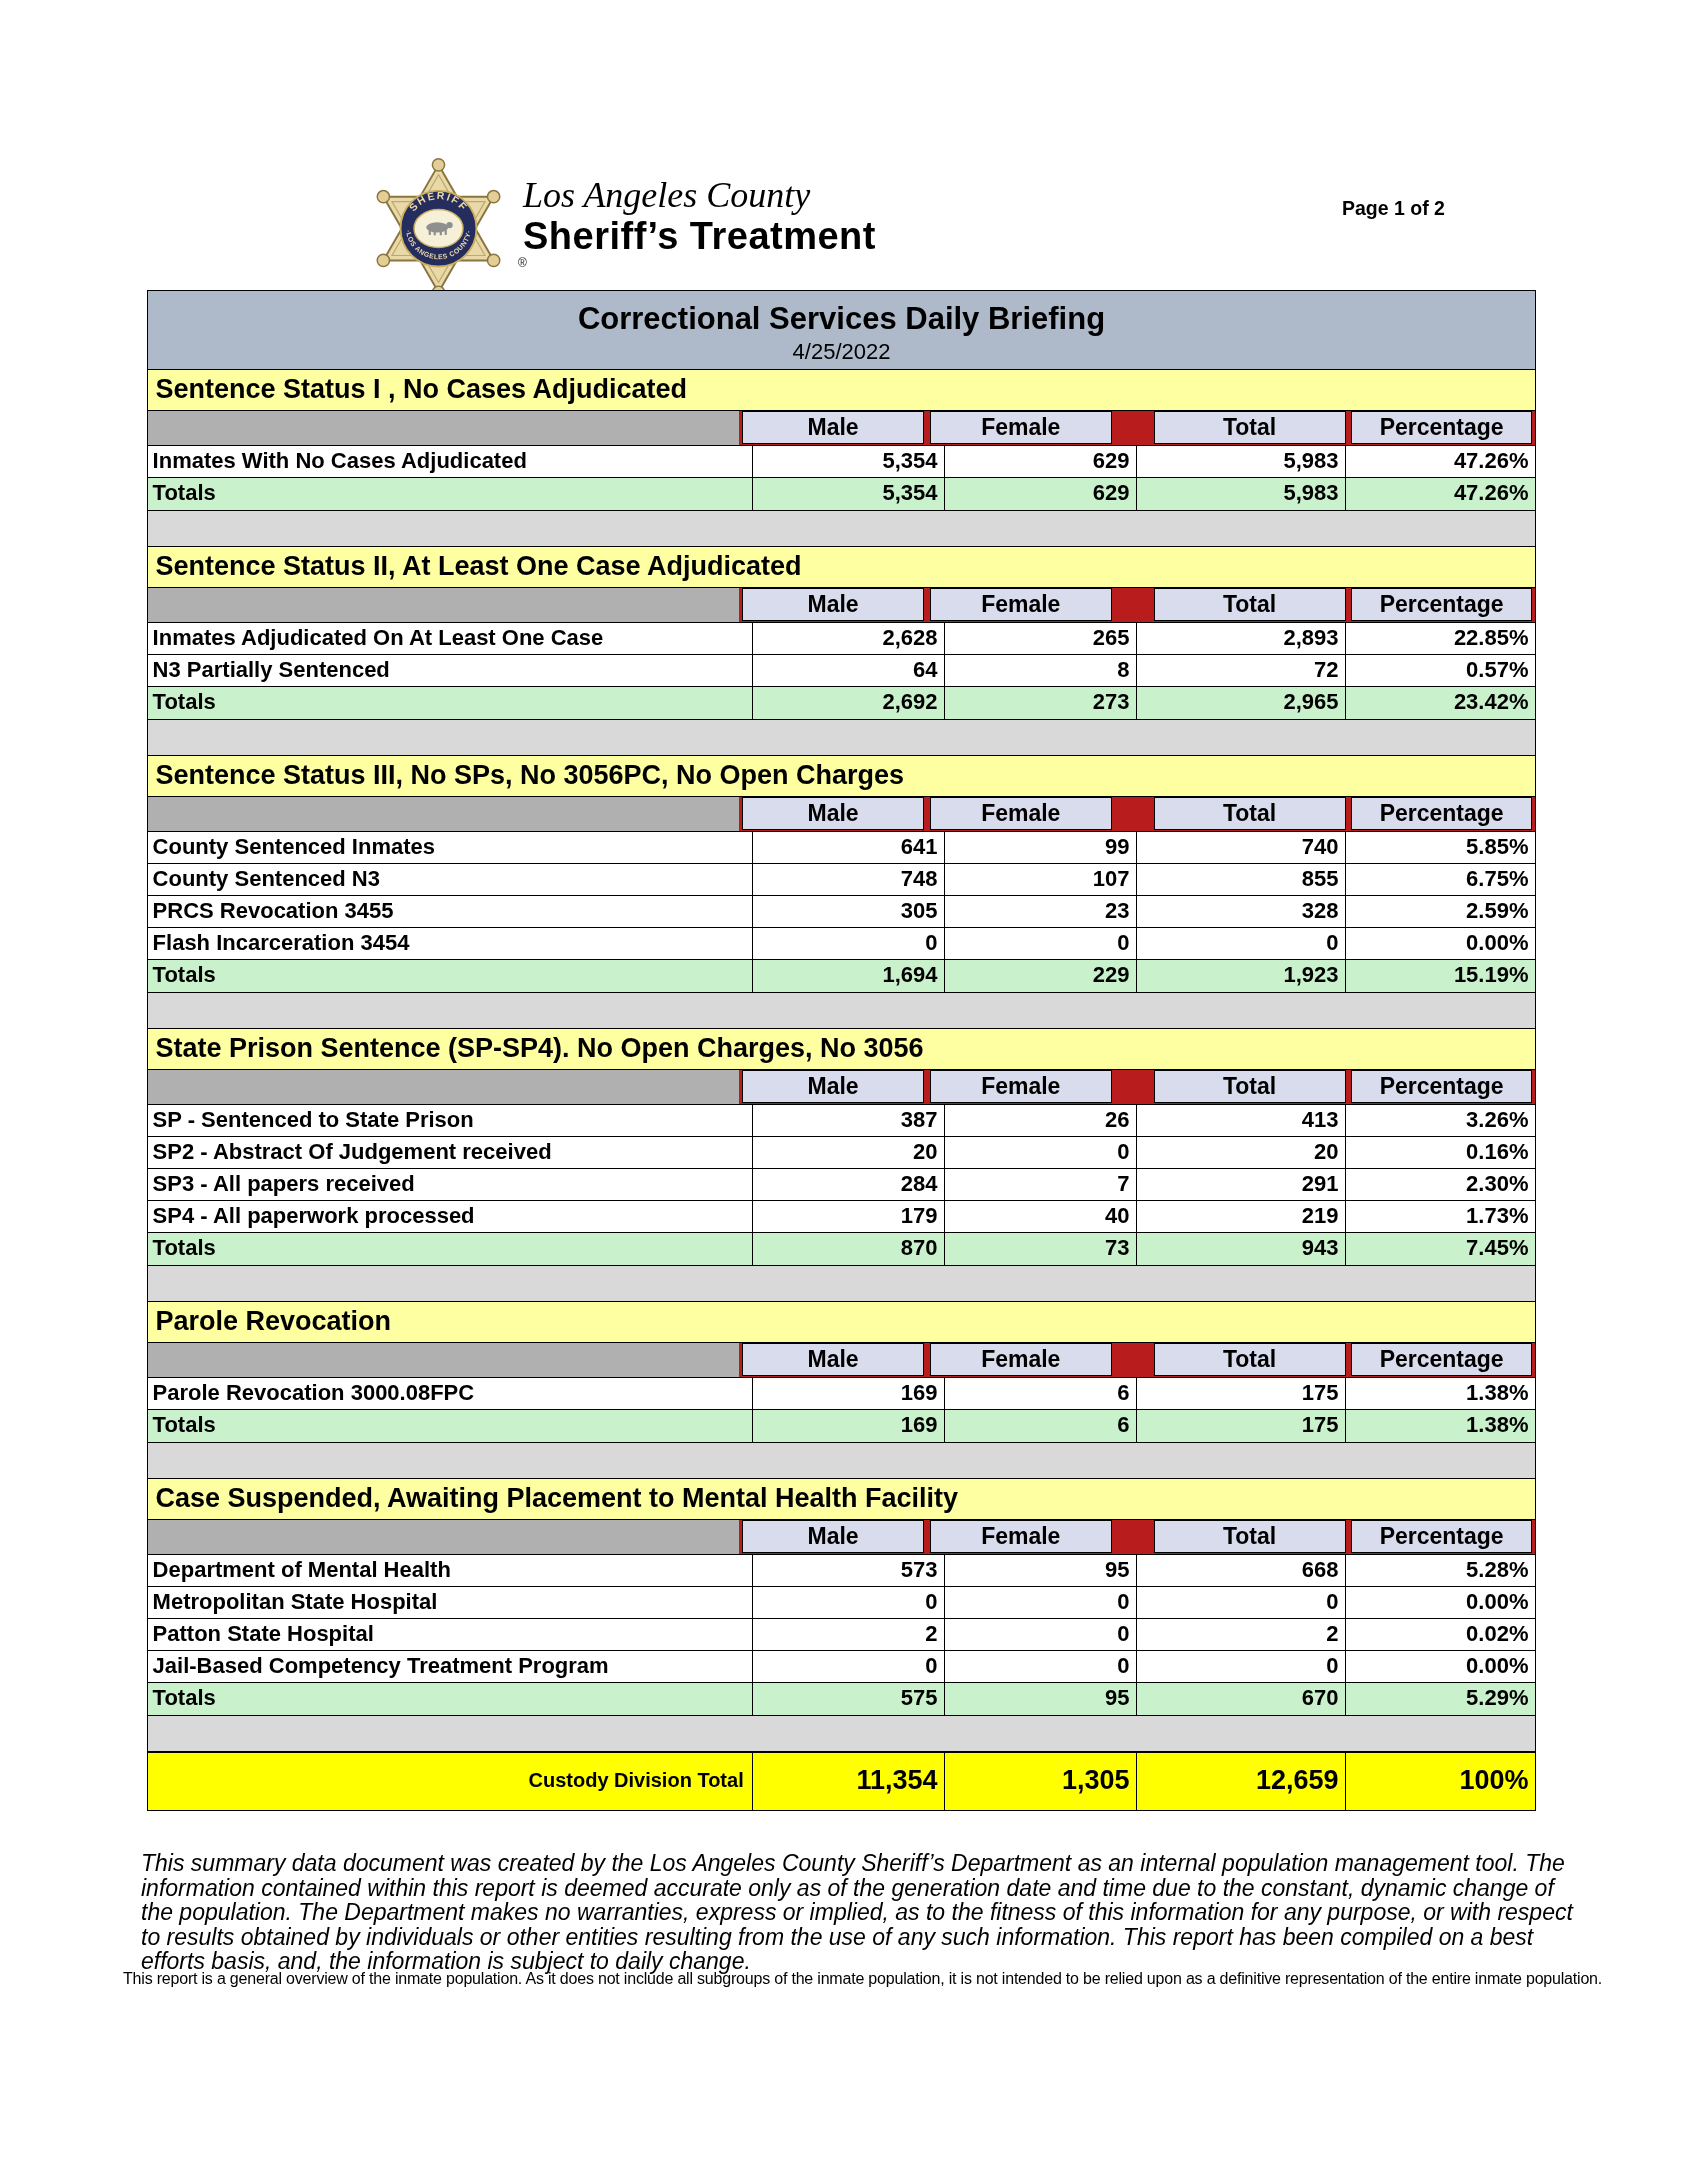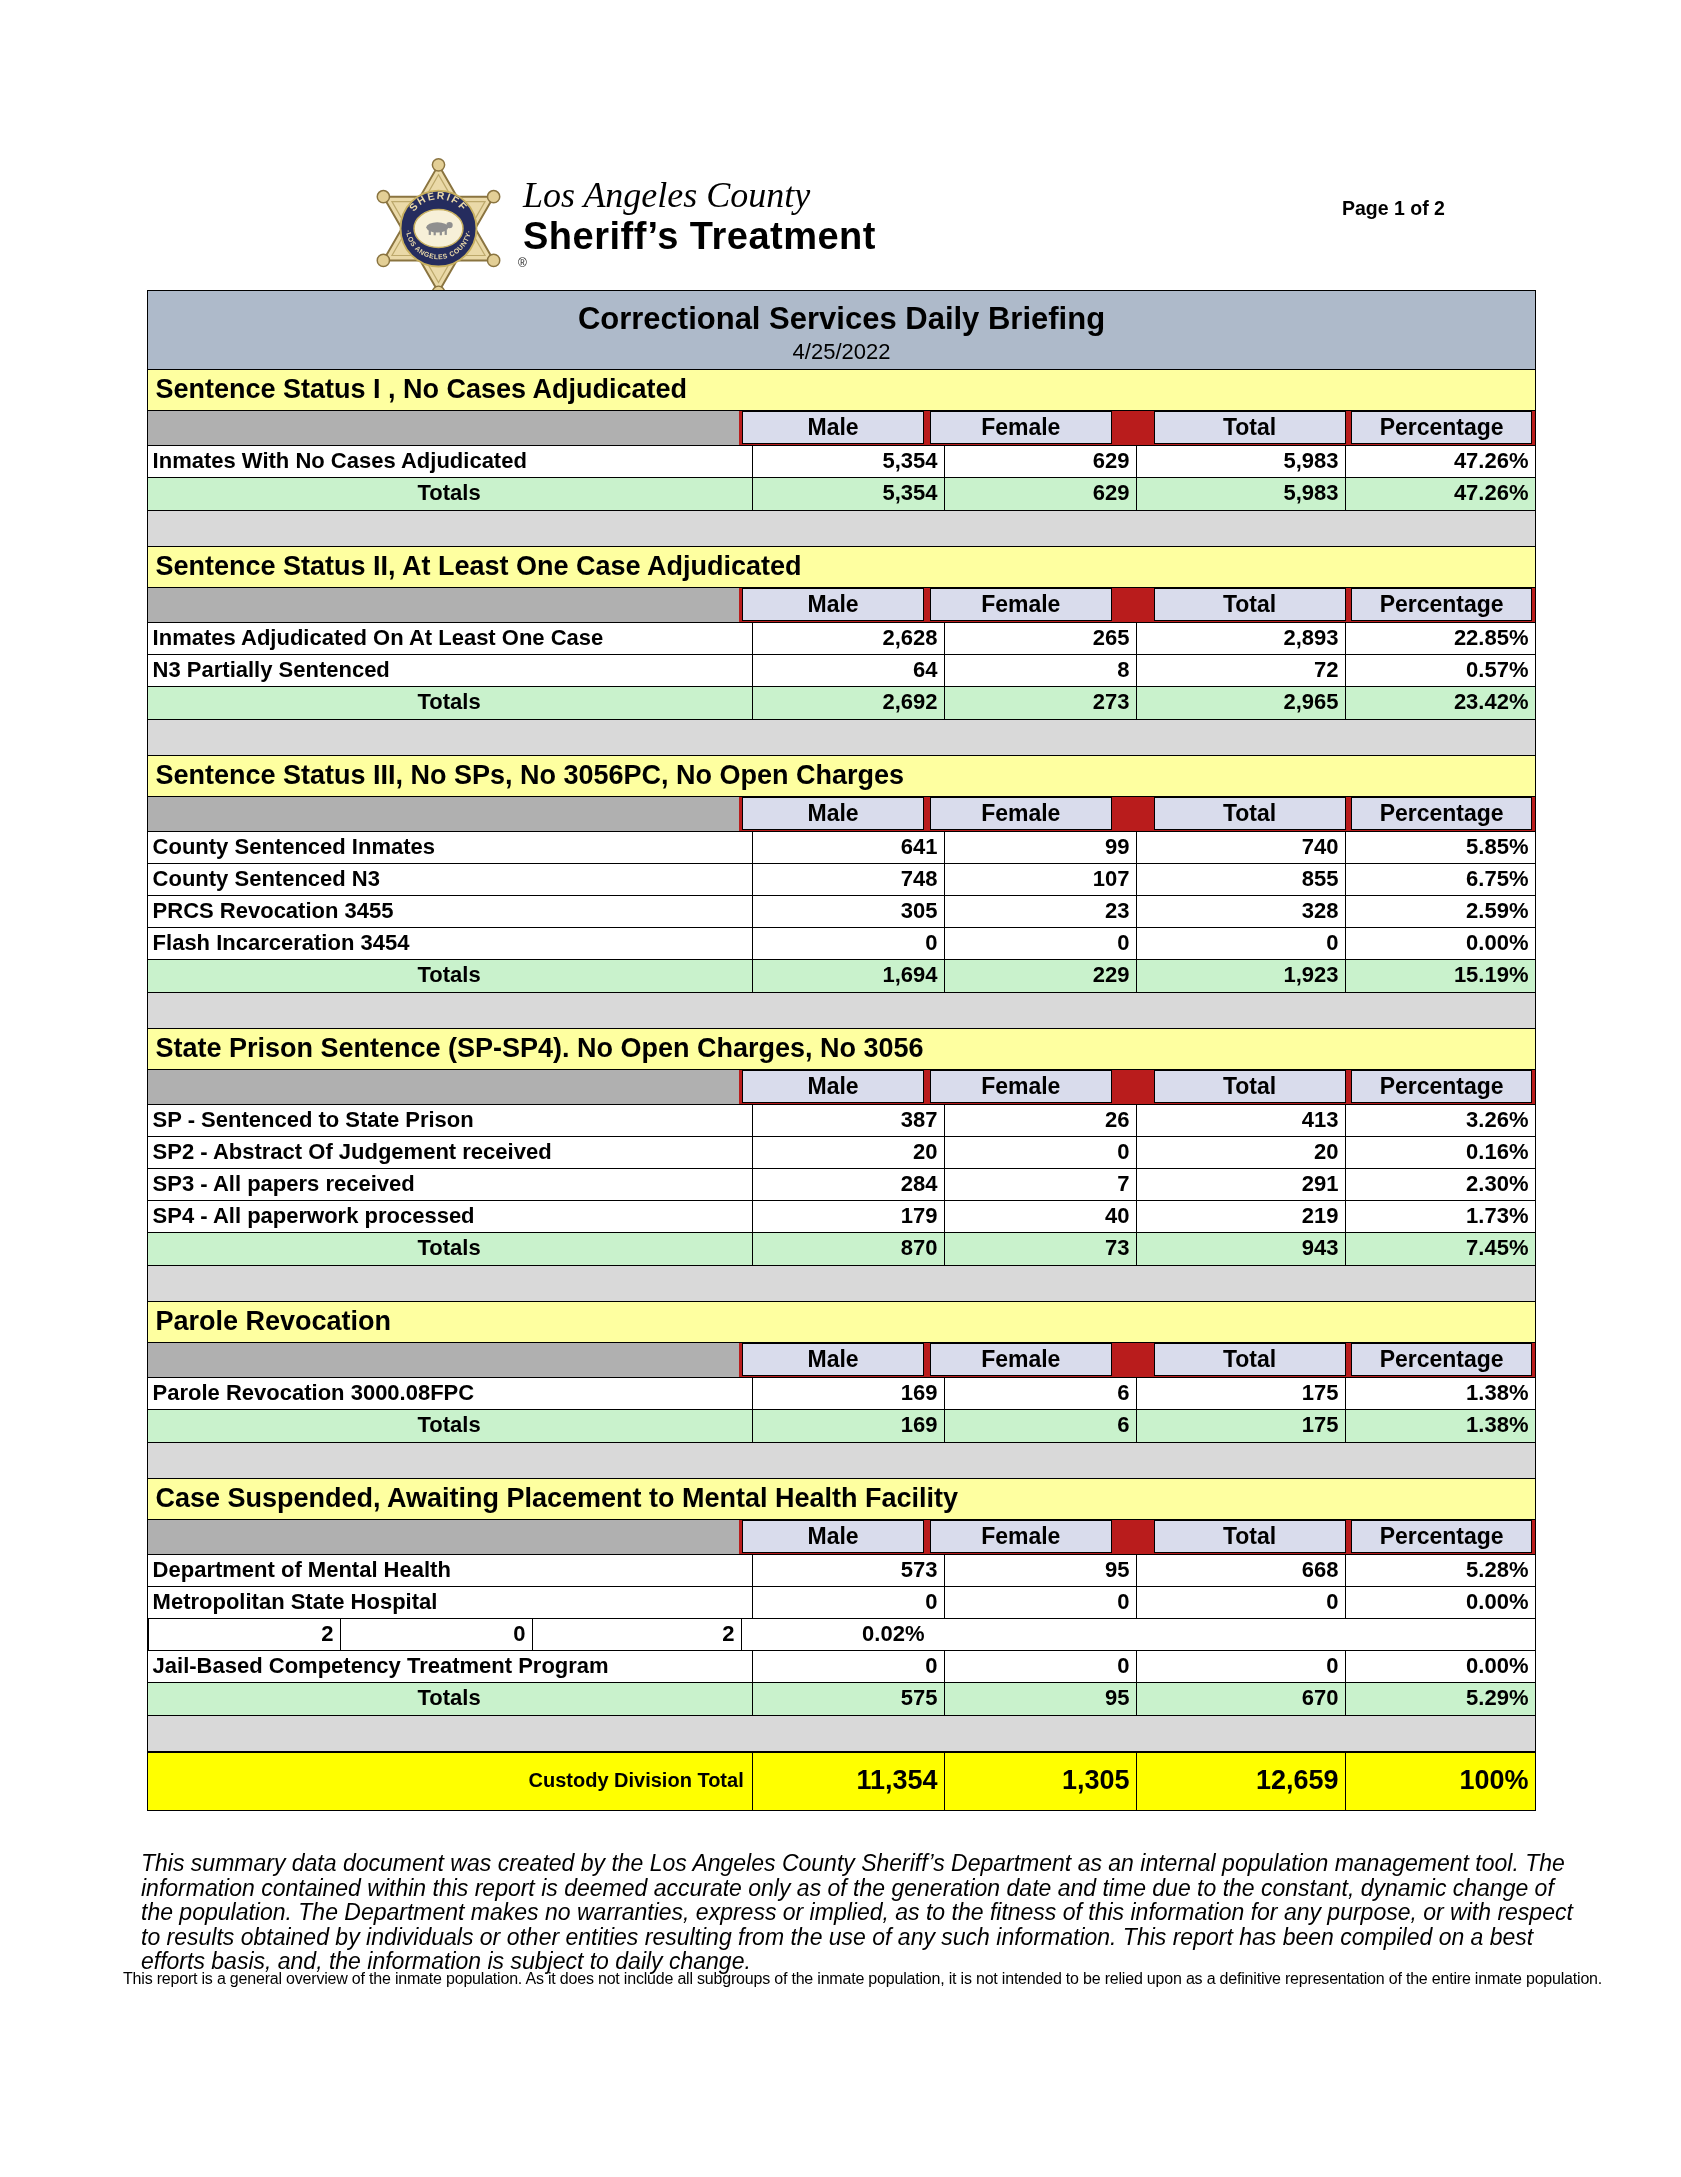--- a/index.html
+++ b/index.html
@@ -39,21 +39,21 @@
                text-align:center; line-height:30px; height:33px; }
   .head-cell.c-male, .head-cell.c-female { width:186px; }
   .head-cell.c-total { width:196px;margin-left:39px; }
   .head-cell.c-pct { width:185px; }
 
   .data-row { height:32px; border-bottom:1.9px solid #000; background:#fff; }
   .lab { font-weight:bold; font-size:22px; padding-left:4.6px; line-height:29px; }
   .num { font-weight:bold; font-size:22px; text-align:right; padding-right:6.5px; line-height:29px; border-left:1.9px solid #000; }
 
   .totals-row { height:32px; background:#c9f2cc; }
-  .totals-row .c-label { text-align:center; padding-right:6.5px; }
+  .totals-row .c-label { text-align:left; padding-right:6.5px; }
 
   .gap { height:37px; background:#d9d9d9; border-top:1.9px solid #000; border-bottom:1.9px solid #000; box-sizing:border-box; }
 
   .grand-row { height:58px; background:#ffff00; border-top:1.9px solid #000; }
   .grand-row .lab { font-size:20px; line-height:54px; text-align:right; padding-right:8.3px; }
   .grand-row .num { font-size:27px; line-height:54px; }
 
   
   .disclaimer { position:absolute; left:141px; top:1851px; width:1447px; font-style:italic;
                 font-size:23px; line-height:24.6px; }
@@ -326,20 +326,21 @@
 
   <div class="row data-row">
     <div class="cell c-label lab">Metropolitan State Hospital</div>
     <div class="cell c-male num">0</div>
     <div class="cell c-female num">0</div>
     <div class="cell c-total num">0</div>
     <div class="cell c-pct num">0.00%</div>
   </div>
 
   <div class="row data-row">
+    <div class="cell c-label lab">Patton State Hospital</div>
     <div class="cell c-male num">2</div>
     <div class="cell c-female num">0</div>
     <div class="cell c-total num">2</div>
     <div class="cell c-pct num">0.02%</div>
   </div>
 
   <div class="row data-row">
     <div class="cell c-label lab">Jail-Based Competency Treatment Program</div>
     <div class="cell c-male num">0</div>
     <div class="cell c-female num">0</div>

